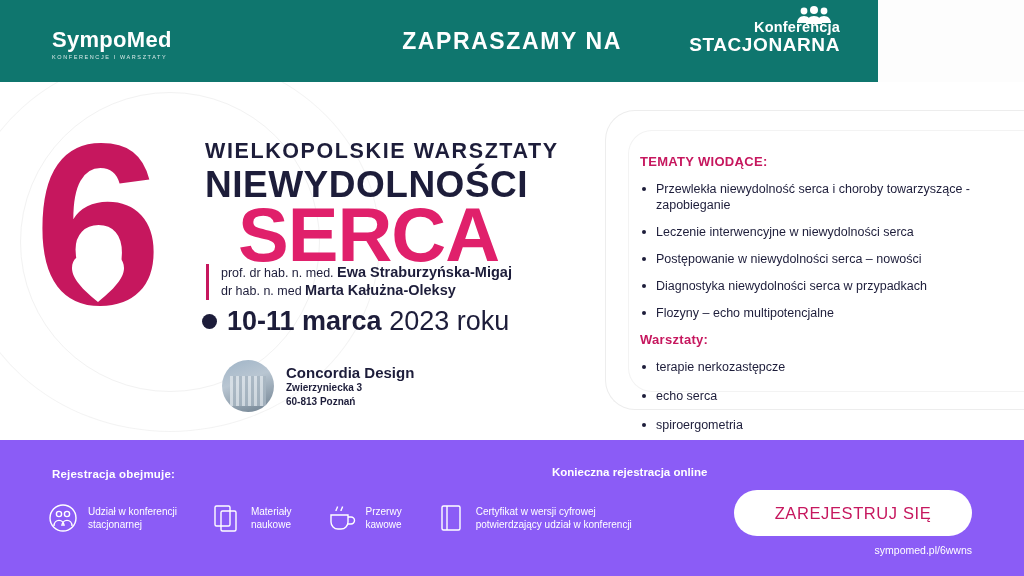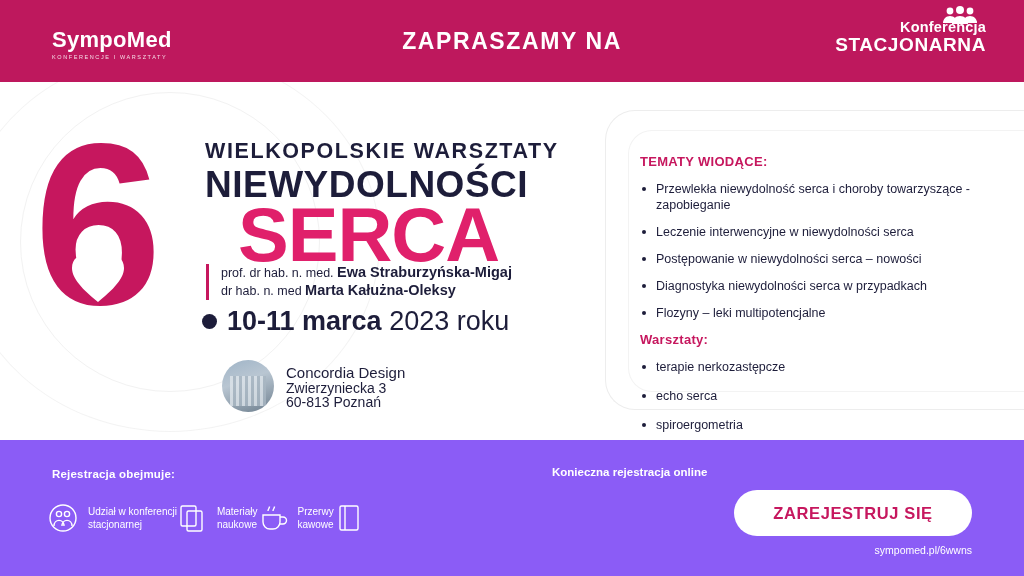--- a/index.html
+++ b/index.html
@@ -12,22 +12,22 @@
   .page {
     position: relative;
     width: 1024px; height: 576px;
     background: #fdfdfd;
     overflow: hidden;
   }
 
   
   .topbar {
     position: absolute; top: 0; left: 0;
-    width: 1024px; height: 82px;
-    background: #be185d;
+    width: 878px; height: 82px;
+    background: #0f766e;
     display: flex; align-items: center;
   }
   .logo {
     position: absolute; left: 52px; top: 28px;
     color: #ffffff;
   }
   .logo-main {
     font-size: 22px; font-weight: bold; letter-spacing: .3px;
     line-height: 24px;
   }
@@ -149,22 +149,22 @@
     background: linear-gradient(160deg,#9fb4c7 0%,#b9c6d2 40%,#6e7f8e 100%);
     position: relative; overflow: hidden; flex: 0 0 auto;
   }
   .venue-photo::after {
     content: ""; position: absolute; left: 8px; top: 16px;
     width: 36px; height: 30px;
     background: repeating-linear-gradient(90deg,#dde4ea 0 3px,#a8b6c2 3px 6px);
     opacity: .8;
   }
   .venue-txt { color: #1d1d3a; }
-  .venue-name { font-size: 15px; font-weight: normal; }
-  .venue-addr { font-size: 14px; line-height: 14px; }
+  .venue-name { font-size: 15px; font-weight: bold; }
+  .venue-addr { font-size: 10px; line-height: 14px; font-weight: bold; }
 
   
   .topics { position: absolute; left: 640px; top: 72px; width: 370px; }
   .topics h3 {
     color: #c6175e; font-size: 13px; font-weight: bold;
     letter-spacing: .3px; margin-bottom: 12px;
   }
   .topics h3.second { margin-top: 4px; }
   .topics ul { list-style: none; }
   .topics li {
@@ -183,37 +183,37 @@
     width: 1024px; height: 136px;
     background: #8b5cf6;
     color: #ffffff;
   }
   .reg-title {
     position: absolute; left: 52px; top: 28px;
     font-size: 11.5px; font-weight: bold; letter-spacing: .2px;
   }
   .perks {
     position: absolute; left: 48px; top: 62px;
-    display: flex; 
+    display: flex; gap: 34px;
   }
   .perk { display: flex; align-items: center; gap: 10px; }
   .perk-ico { width: 30px; height: 32px; flex: 0 0 auto; }
   .perk-txt { font-size: 10px; line-height: 13px; }
 
   .online-label {
     position: absolute; right: 52px; top: 26px;
     width: 420px; text-align: left;
     font-size: 11.5px; font-weight: bold;
   }
   .cta {
     position: absolute; right: 52px; top: 50px;
     width: 238px; height: 46px;
     background: #ffffff; border-radius: 23px;
     border: none; cursor: pointer;
-    color: #c6175e; font-size: 16.5px; font-weight: bold;
+    color: #c6175e; font-size: 16.5px; font-weight: normal;
     letter-spacing: .6px;
     font-family: "Liberation Sans", sans-serif;
   }
   .url {
     position: absolute; right: 52px; top: 104px;
     width: 238px; text-align: right;
     font-size: 10.5px;
   }
 </style>
 </head>
@@ -289,21 +289,21 @@
       </div>
     </div>
 
     <div class="topics">
       <h3>TEMATY WIODĄCE:</h3>
       <ul>
         <li>Przewlekła niewydolność serca i choroby towarzyszące - zapobieganie</li>
         <li>Leczenie interwencyjne w niewydolności serca</li>
         <li>Postępowanie w niewydolności serca – nowości</li>
         <li>Diagnostyka niewydolności serca w przypadkach</li>
-        <li>Flozyny – leki multipotencjalne</li>
+        <li>Flozyny – echo multipotencjalne</li>
       </ul>
       <h3 class="second">Warsztaty:</h3>
       <ul class="ws">
         <li>terapie nerkozastępcze</li>
         <li>echo serca</li>
         <li>spiroergometria</li>
       </ul>
     </div>
   </div>
 
@@ -347,20 +347,24 @@
           <div>Przerwy</div>
           <div>kawowe</div>
         </div>
       </div>
 
       <div class="perk">
         <svg class="perk-ico" viewBox="0 0 30 32">
           <rect x="6" y="4" width="18" height="24" rx="1.5" fill="none" stroke="#ffffff" stroke-width="1.4"></rect>
           <path d="M11 4v24" fill="none" stroke="#ffffff" stroke-width="1.4"></path>
         </svg>
+        <div class="perk-txt">
+          <div>Certyfikat w wersji cyfrowej</div>
+          <div>potwierdzający udział w konferencji</div>
+        </div>
       </div>
     </div>
 
     <div class="online-label">Konieczna rejestracja online</div>
     <button class="cta">ZAREJESTRUJ SIĘ</button>
     <div class="url">sympomed.pl/6wwns</div>
   </div>
 
 </div>
 

